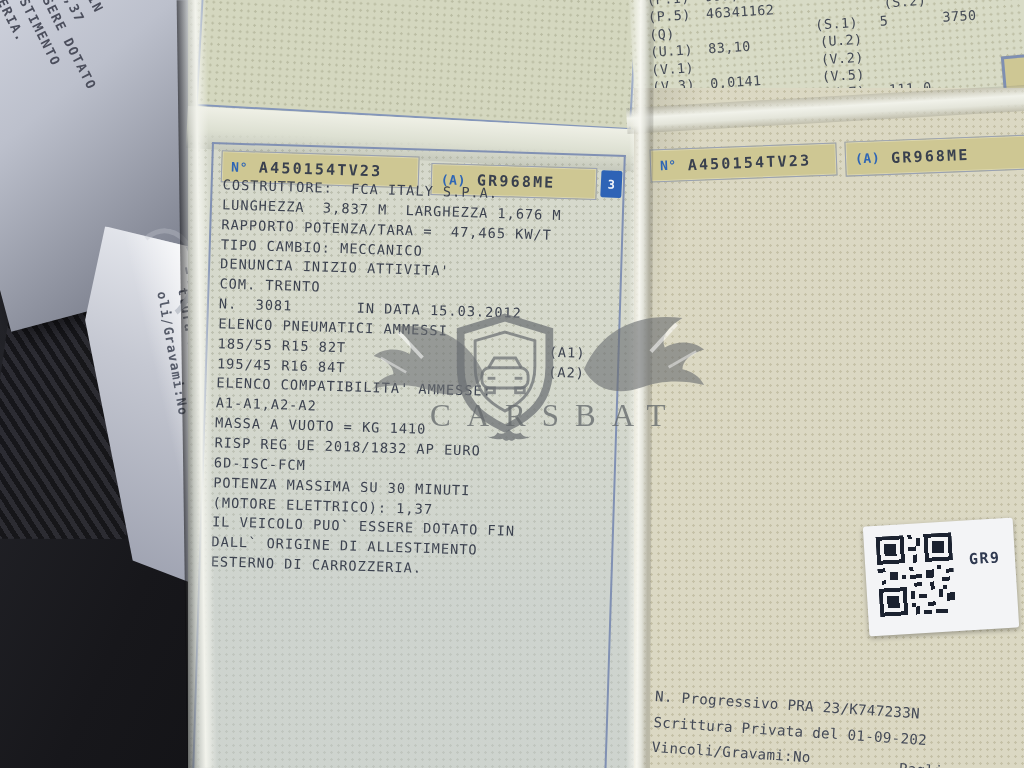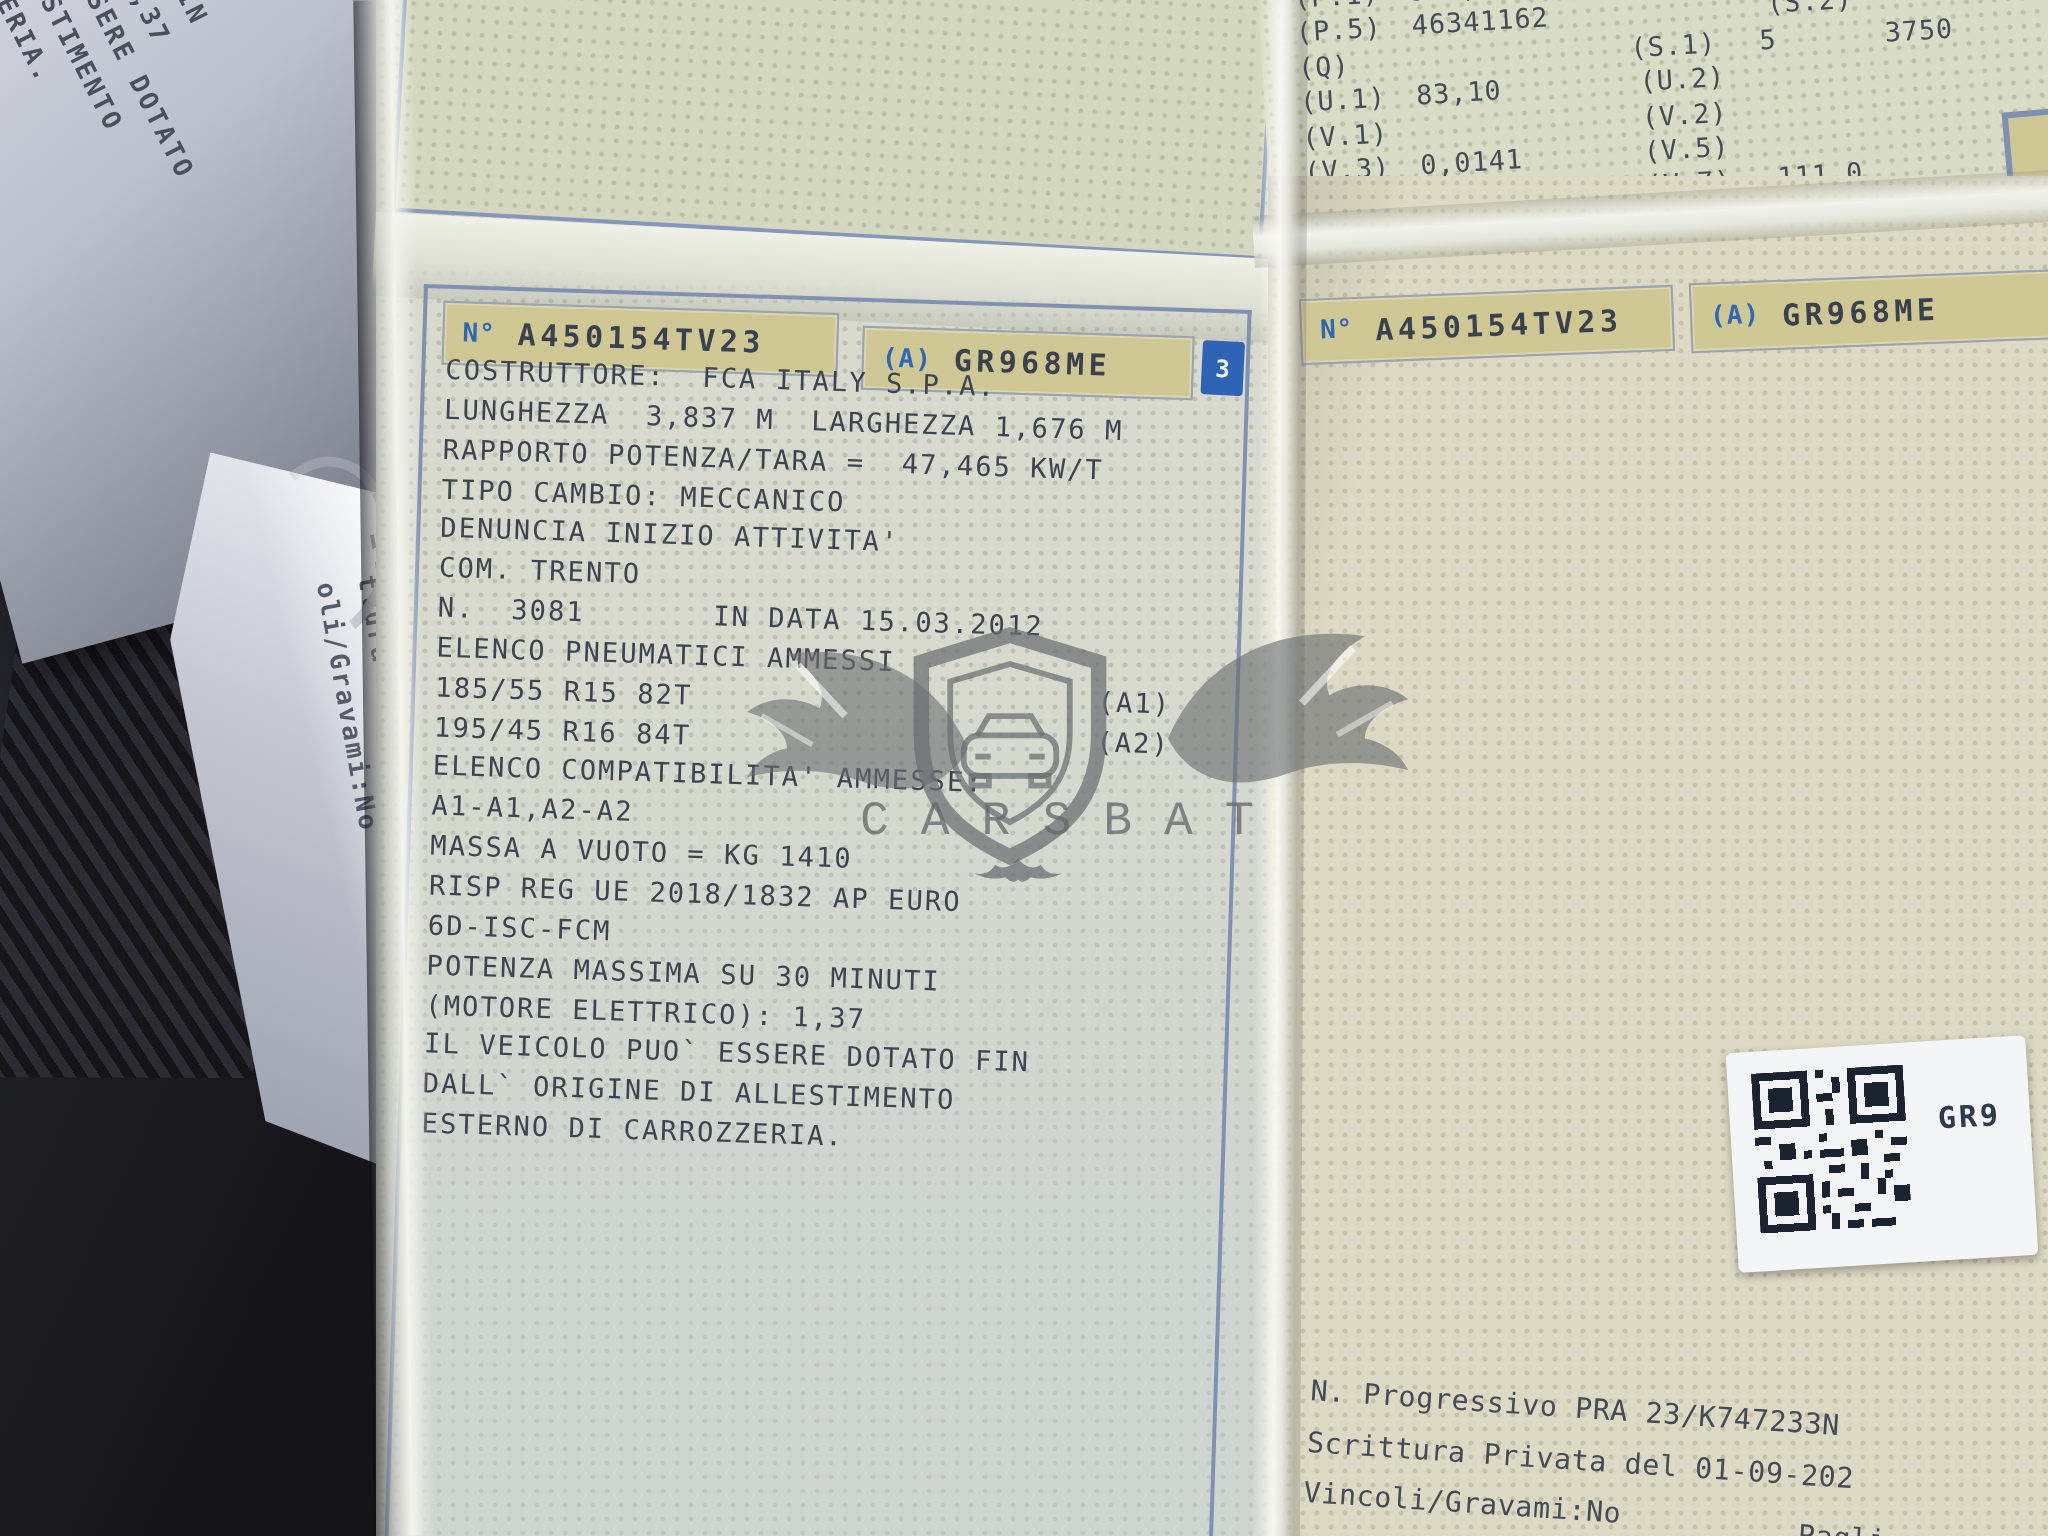--- a/index.html
+++ b/index.html
@@ -95,21 +95,21 @@
   
   .edgeL{left:182px;top:0;width:30px;height:768px;transform:rotate(-.8deg);
     background:linear-gradient(90deg,rgba(8,8,10,.55) 0%,rgba(188,190,184,.55) 35%,#f2f3ec 62%,rgba(242,243,236,0) 100%);}
   .foldV{left:628px;top:0;width:24px;height:768px;transform:rotate(.3deg);
     background:linear-gradient(90deg,rgba(130,135,125,0) 0%,rgba(248,248,242,.95) 45%,rgba(228,229,221,.9) 62%,rgba(95,95,90,.28) 86%,rgba(55,55,50,.18) 100%);}
   .foldTR{left:626px;top:108px;width:404px;height:26px;transform:rotate(-3.3deg);transform-origin:left top;
     background:linear-gradient(180deg,rgba(90,90,85,.18) 0%,#f1f2ea 40%,#e4e5da 70%,rgba(115,115,105,.25) 100%);}
 
   
   .watermark{left:360px;top:300px;width:360px;height:150px;pointer-events:none;}
-  .wm-brand{left:70px;top:98px;font-family:Liberation Mono, monospace;font-size:24px;font-weight:500;
+  .wm-brand{left:70px;top:98px;font-family:Liberation Serif, serif;font-size:31px;font-weight:500;
     color:rgba(100,105,108,.78);letter-spacing:16px;white-space:pre;}
   .wingL{left:8px;top:18px;} .wingR{left:222px;top:8px;transform:scaleX(-1);}
   .shieldwrap{left:92px;top:12px;} .smallbat{left:126px;top:126px;}
 </style>
 </head>
 <body>
 
 <div class="scene">
 
   <div class="fabric"></div>

